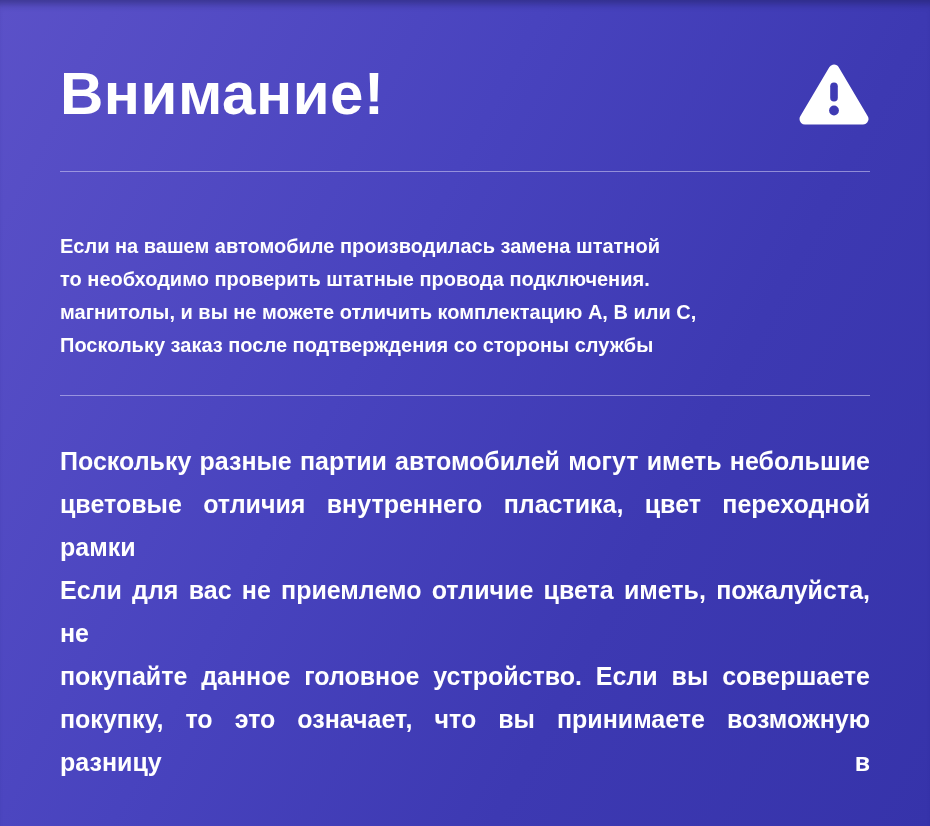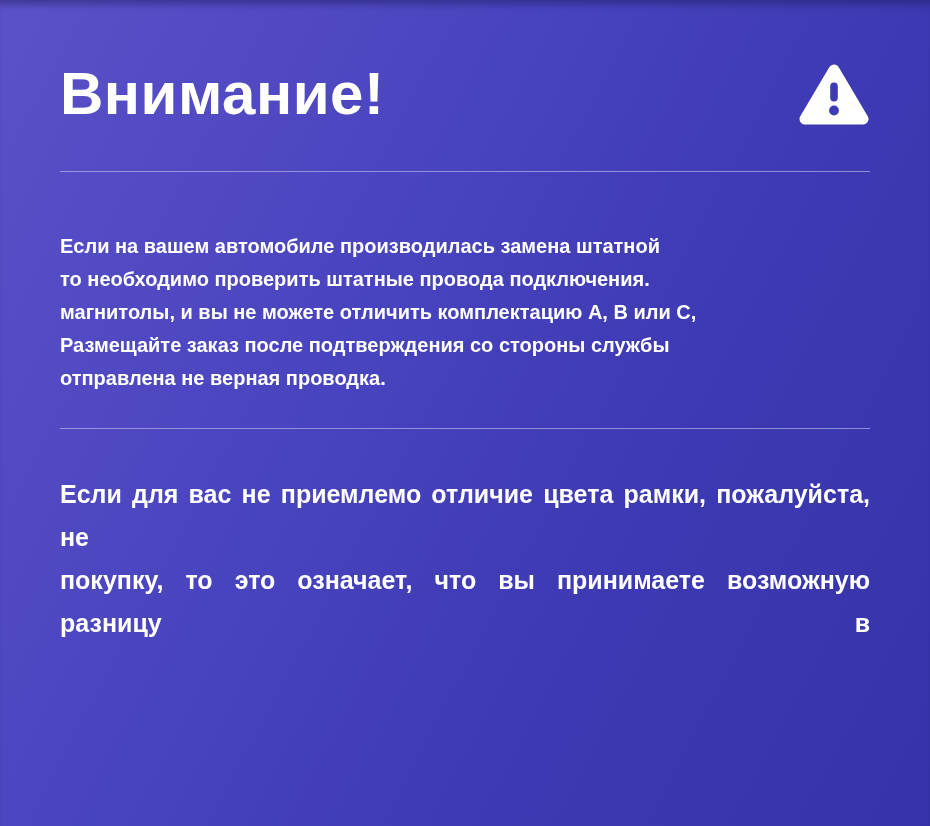--- a/index.html
+++ b/index.html
@@ -84,29 +84,31 @@
 
   <div class="divider first"></div>
 
   <div class="section s1">
     <div>
         <div class="line">Если на вашем автомобиле производилась замена штатной</div>
         <div class="line">то необходимо проверить штатные провода подключения.</div>
         <div class="line">магнитолы, и вы не можете отличить комплектацию А, B или C,</div>
       </div>
     <div>
-        <div class="line">Размещайте заказ после подтверждения со стороны службы</div>
-        <div class="line">отправлена не верная проводка.</div>
+        <div class="line">Поскольку заказ после подтверждения со стороны службы</div>
       </div>
   </div>
 
   <div class="divider second"></div>
 
   <div class="section s2">
     <div>
+        <div class="line just">Поскольку разные партии автомобилей могут иметь небольшие</div>
+        <div class="line just">цветовые отличия внутреннего пластика, цвет переходной рамки</div>
       </div>
     <div>
-        <div class="line just">Если для вас не приемлемо отличие цвета рамки, пожалуйста, не</div>
+        <div class="line just">Если для вас не приемлемо отличие цвета иметь, пожалуйста, не</div>
+        <div class="line just">покупайте данное головное устройство. Если вы совершаете</div>
         <div class="line just">покупку, то это означает, что вы принимаете возможную разницу в</div>
       </div>
   </div>
 
 </div>
 
 </body></html>

